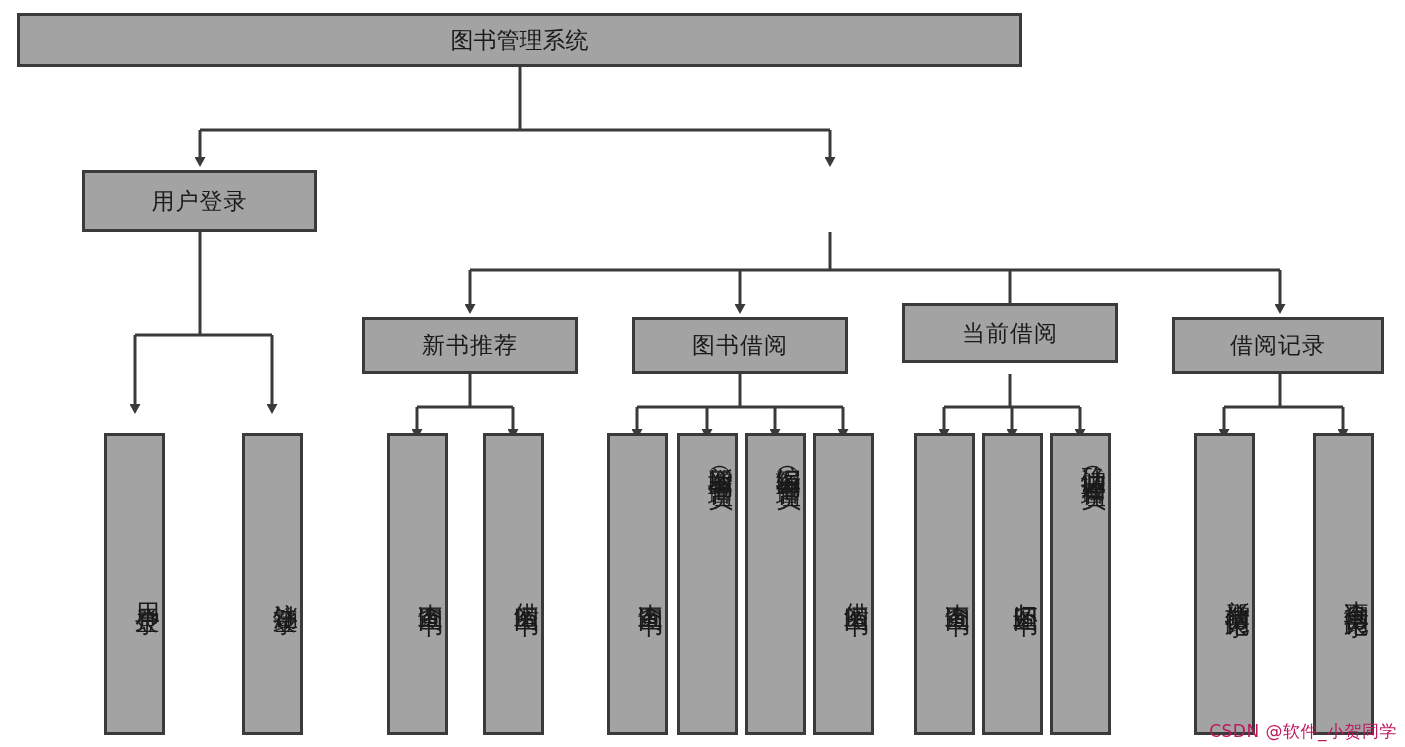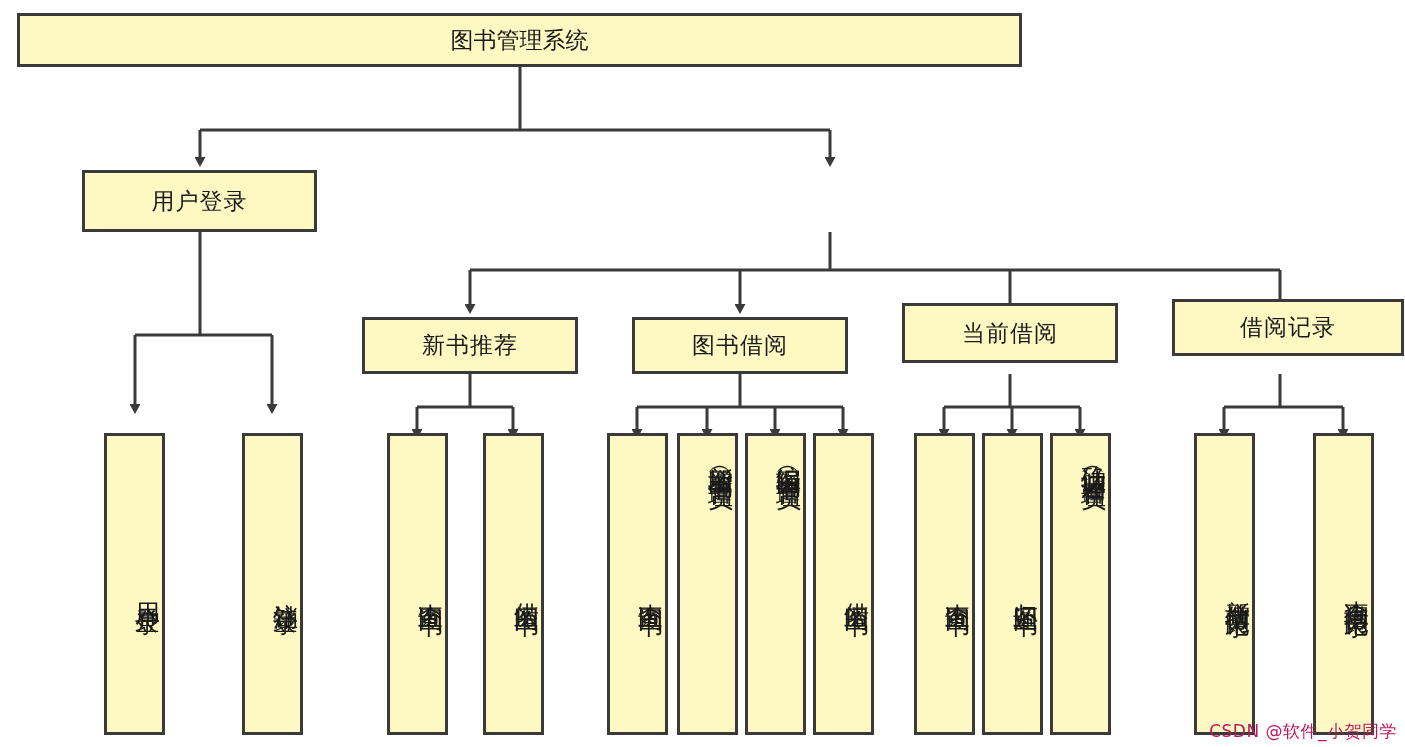--- a/index.html
+++ b/index.html
@@ -9,21 +9,21 @@
     background:#ffffff;
     font-family:"DejaVu Sans","Liberation Sans",sans-serif;
     overflow:hidden;
     position:relative;
   }
   #diagram-root{position:absolute;left:0;top:0;width:1405px;height:747px;}
   svg#edges{position:absolute;left:0;top:0;width:1405px;height:747px;}
   .node{
     position:absolute;
     box-sizing:border-box;
-    background:#fef9c3;
+    background:#a3a3a3;
     border:3px solid #3a3a3a;
     display:flex;
     align-items:center;
     justify-content:center;
     color:#1a1a1a;
   }
   .node.horiz{font-size:23px;letter-spacing:1px;}
   .node.root{font-size:23px;}
   .node.vert{
     writing-mode:vertical-rl;
@@ -103,21 +103,21 @@
     </g>
   </svg>
 
   <div class="node root" style="left:17px;top:13px;width:1005px;height:54px;">图书管理系统</div>
 
   <div class="node horiz" style="left:82px;top:170px;width:235px;height:62px;">用户登录</div>
 
   <div class="node horiz" style="left:362px;top:317px;width:216px;height:57px;font-family:Liberation Serif, serif;">新书推荐</div>
   <div class="node horiz" style="left:632px;top:317px;width:216px;height:57px;">图书借阅</div>
   <div class="node horiz" style="left:902px;top:303px;width:216px;height:60px;">当前借阅</div>
-  <div class="node horiz" style="left:1172px;top:299px;width:232px;height:57px;">借阅记录</div>
+  <div class="node horiz" style="left:1172px;top:317px;width:212px;height:57px;">借阅记录</div>
 
   <div class="node vert" style="left:104px;top:433px;width:61px;height:302px;">用户登录</div>
   <div class="node vert" style="left:242px;top:433px;width:61px;height:302px;">注销登录</div>
 
   <div class="node vert" style="left:387px;top:433px;width:61px;height:302px;">查询图书</div>
   <div class="node vert" style="left:483px;top:433px;width:61px;height:302px;">借阅图书</div>
 
   <div class="node vert" style="left:607px;top:433px;width:61px;height:302px;">查询图书</div>
   <div class="node vert topalign" style="left:677px;top:433px;width:61px;height:302px;">新增图书（管理员）</div>
   <div class="node vert topalign" style="left:745px;top:433px;width:61px;height:302px;">编辑图书（管理员）</div>

